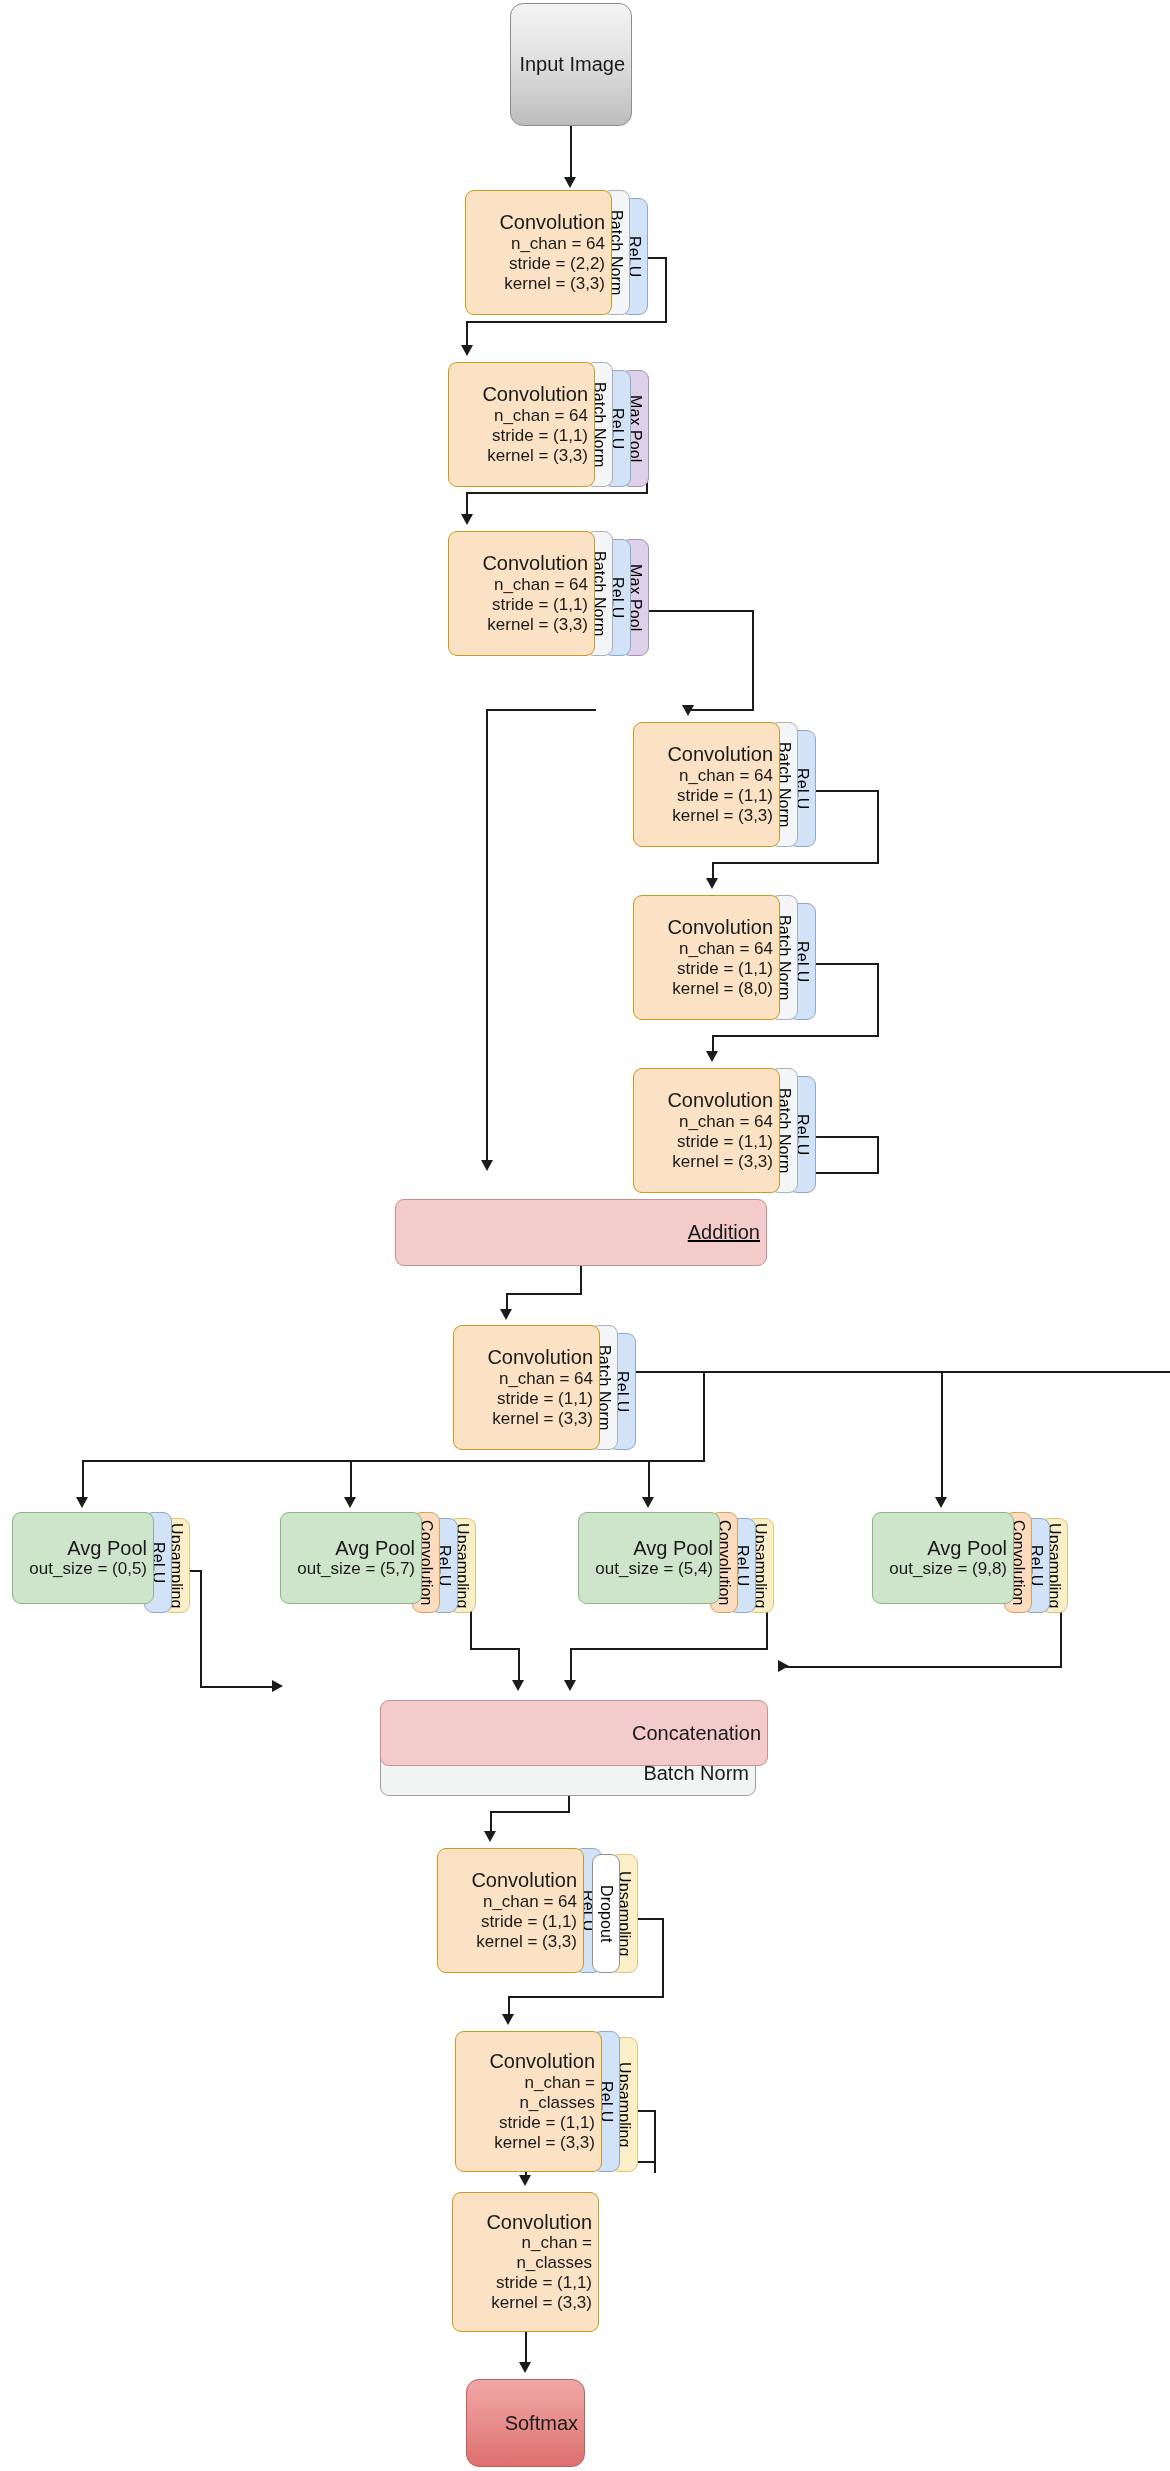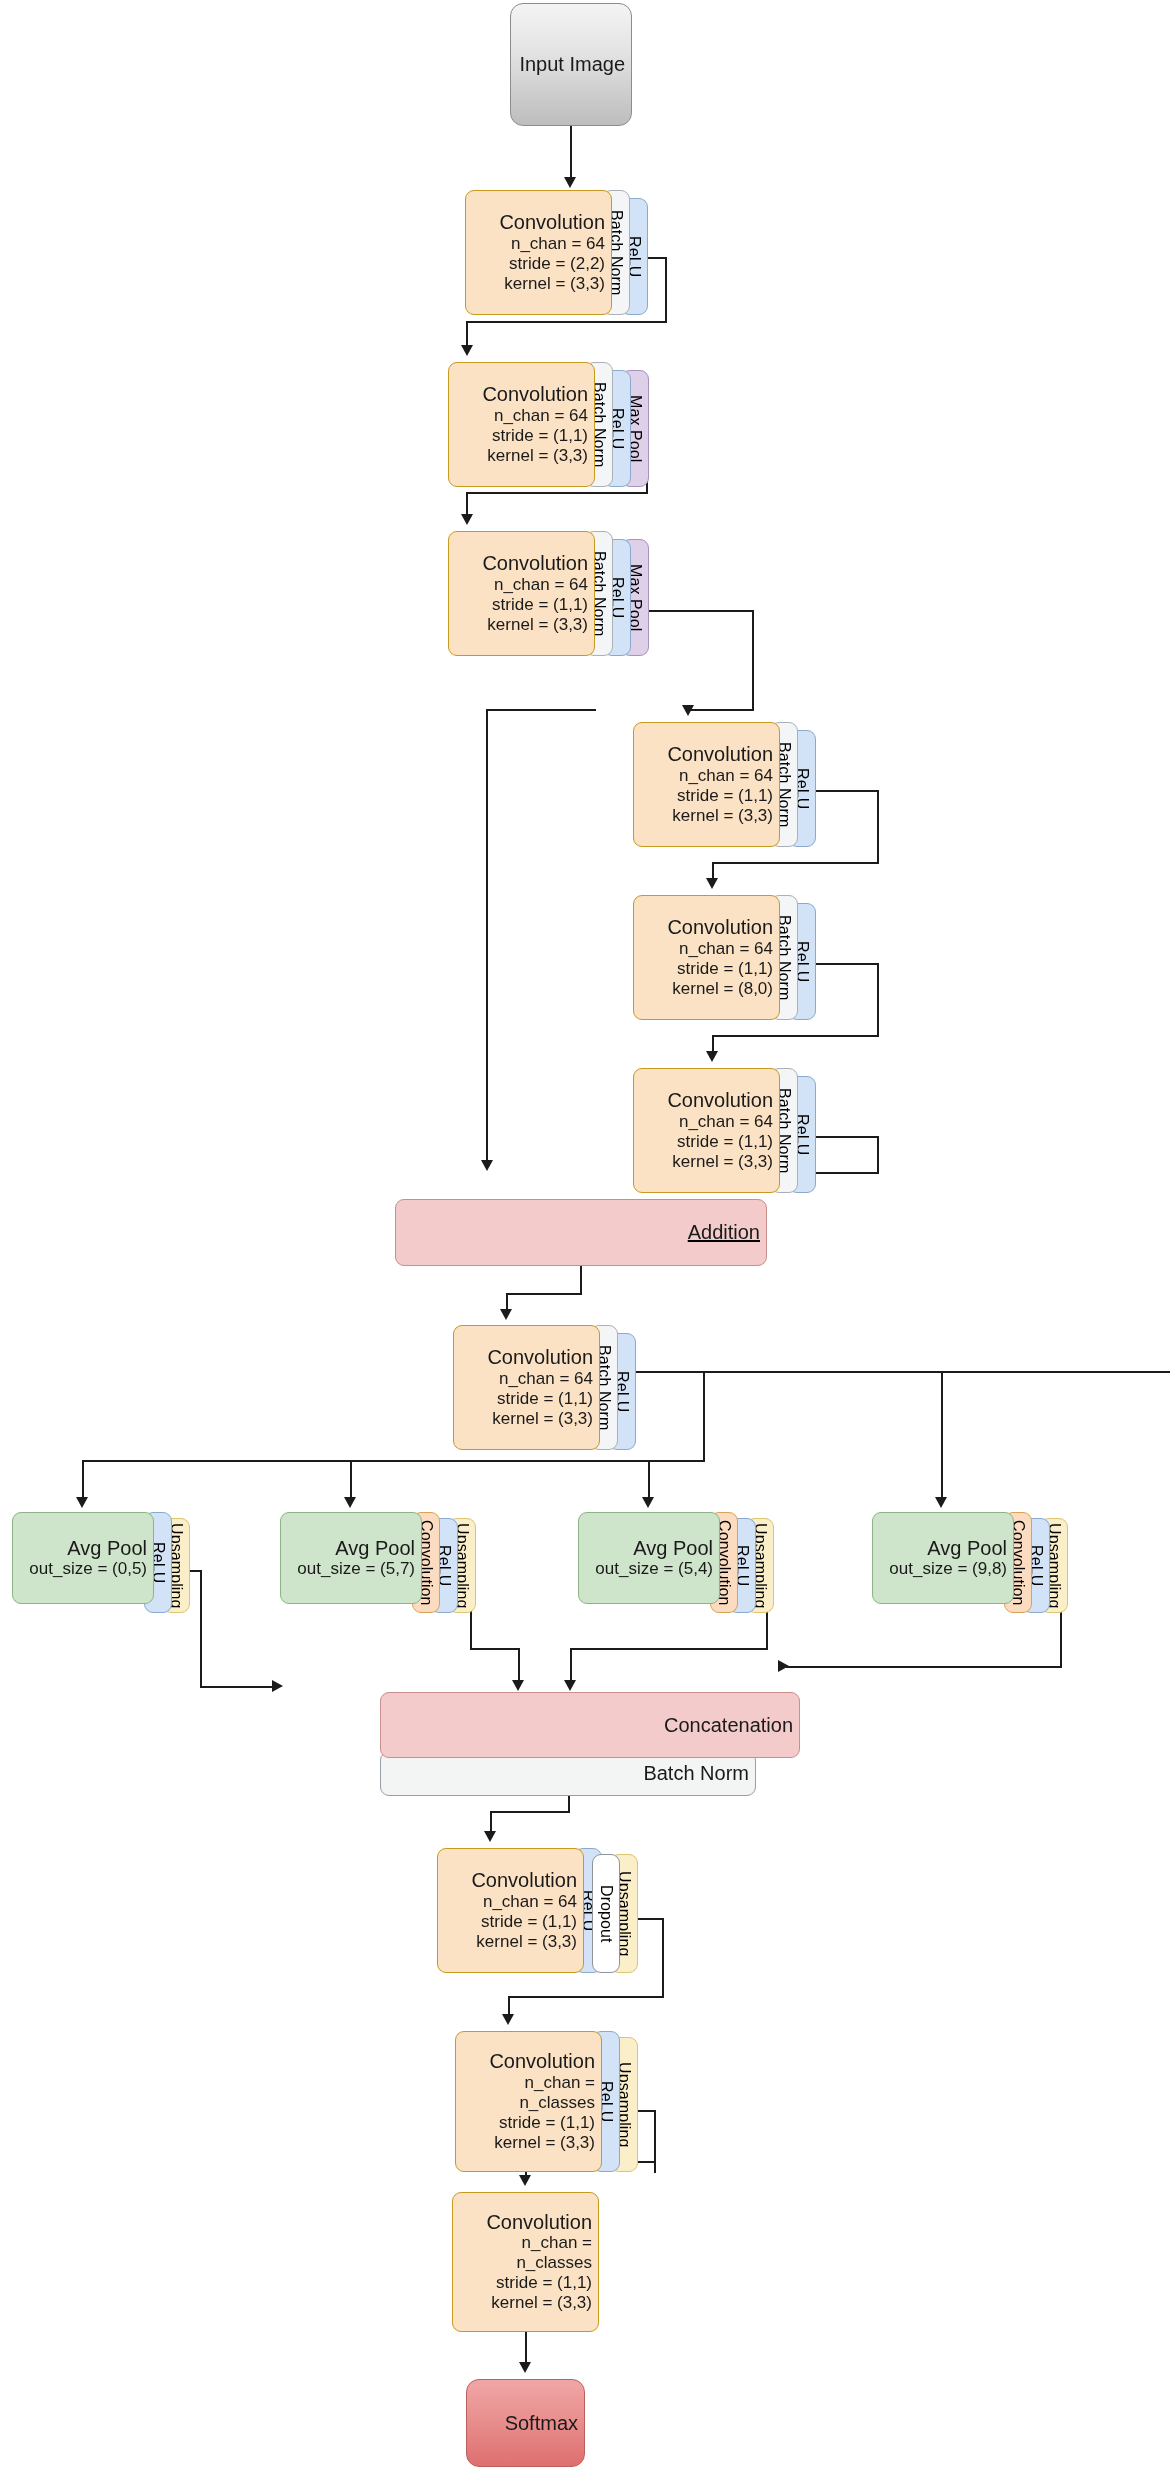--- a/index.html
+++ b/index.html
@@ -313,21 +313,21 @@
     <div class="panel p-conv" style="width:28px;">Convolution</div>
     <div class="panel p-relu" style="width:28px; margin-top:6px;">ReLU</div>
     <div class="panel p-up" style="width:28px; margin-top:6px;">Upsampling</div>
   </div>
   <div class="seg h" style="left:1038px; top:1570px; width:24px;"></div>
   <div class="seg v" style="left:1060px; top:1570px; height:98px;"></div>
   <div class="seg h" style="left:786px; top:1666px; width:276px;"></div>
   <div class="arrow right" style="left:778px; top:1660px;"></div>
 
   <div class="node" style="left:380px; top:1692px;">
-    <div class="body b-concat" style="width:420px; height:66px;">
+    <div class="body b-concat" style="width:388px; height:66px;margin-top:8px;">
       <div class="title">Concatenation</div>
     </div>
   </div>
   <div class="node" style="left:380px; top:1751px; z-index:3;">
     <div class="body b-bnorm" style="width:376px; height:45px;">
       <div class="title">Batch Norm</div>
     </div>
   </div>
 
   <div class="seg v" style="left:568px; top:1796px; height:17px;"></div>

